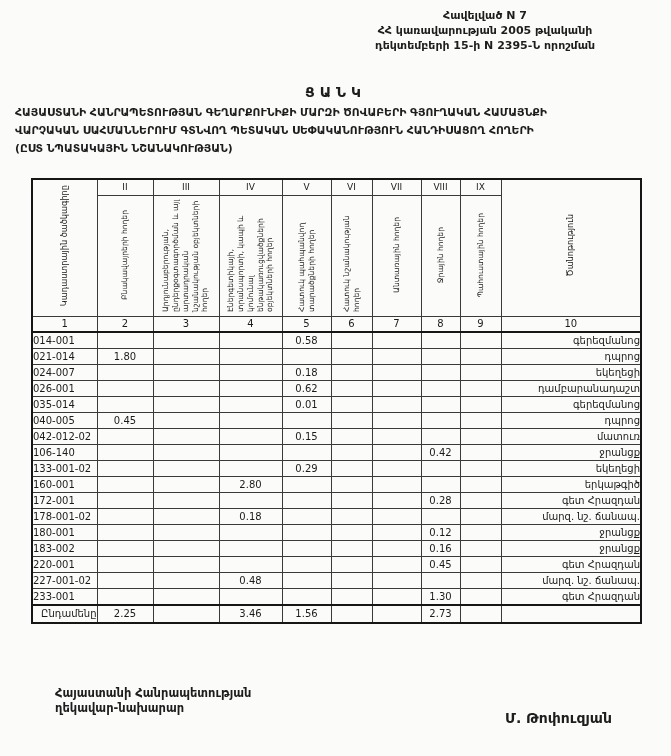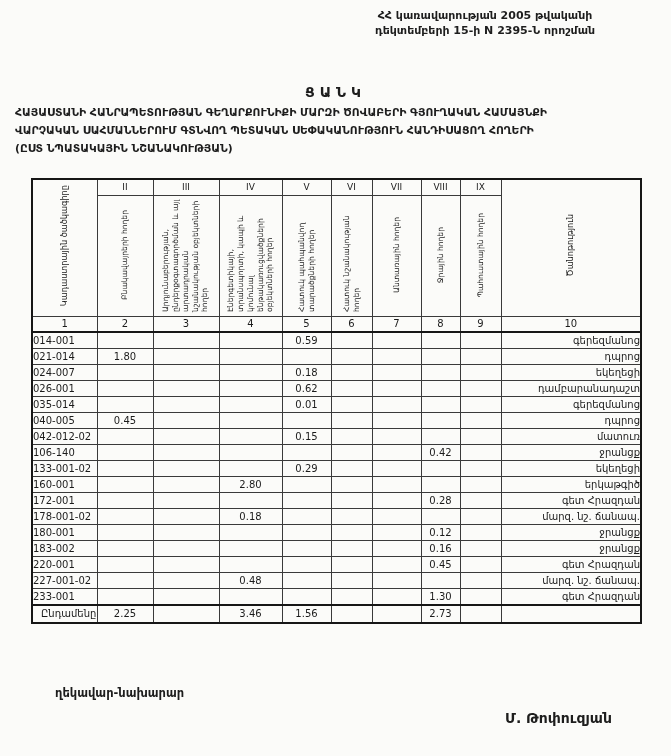--- a/index.html
+++ b/index.html
@@ -55,38 +55,39 @@
     text-align:left;
     white-space:normal;
   }
   .rot.big{font-size:8.2px;max-height:132px;}
   tr.num-row td{height:14px;text-align:center;font-size:10px;line-height:14px;border-bottom:2px solid #161616;}
   tbody.data td{height:15px;line-height:15px;}
   td.code{text-align:left;padding-left:4px;}
   td.num{text-align:center;}
   td.note{text-align:right;padding-left:5px;}
   tr.total-row td{border-top:2px solid #161616;height:16px;line-height:16px;}
-  tr.total-row td.code{text-align:left;padding-left:8px;}
+  tr.total-row td.code{text-align:right;padding-left:8px;}
 
   
   .footer-office{
     position:absolute;top:686px;left:55px;
     font-weight:bold;font-size:11.5px;line-height:15px;
   }
   .footer-signer{
     position:absolute;top:710px;left:505px;
     font-weight:bold;font-size:14px;
   }
 </style>
 </head>
 <body>
 
 <div class="page">
 
   <div class="appendix">
+    <div>Հավելված N 7</div>
     <div>ՀՀ կառավարության 2005 թվականի</div>
     <div>դեկտեմբերի 15-ի N 2395-Ն որոշման</div>
   </div>
 
   <div class="doc-title">ՑԱՆԿ</div>
 
   <div class="doc-subtitle">
     <div>ՀԱՅԱՍՏԱՆԻ ՀԱՆՐԱՊԵՏՈՒԹՅԱՆ ԳԵՂԱՐՔՈՒՆԻՔԻ ՄԱՐԶԻ ԾՈՎԱԲԵՐԻ ԳՅՈՒՂԱԿԱՆ ՀԱՄԱՅՆՔԻ</div>
     <div>ՎԱՐՉԱԿԱՆ ՍԱՀՄԱՆՆԵՐՈՒՄ ԳՏՆՎՈՂ ՊԵՏԱԿԱՆ ՍԵՓԱԿԱՆՈՒԹՅՈՒՆ ՀԱՆԴԻՍԱՑՈՂ ՀՈՂԵՐԻ</div>
     <div>(ԸՍՏ ՆՊԱՏԱԿԱՅԻՆ ՆՇԱՆԱԿՈՒԹՅԱՆ)</div>
@@ -144,21 +145,21 @@
         <td>9</td>
         <td>10</td>
       </tr>
     </thead>
     <tbody class="data">
         <tr>
           <td class="code">014-001</td>
           <td class="num"></td>
           <td class="num"></td>
           <td class="num"></td>
-          <td class="num">0.59</td>
+          <td class="num">0.58</td>
           <td class="num"></td>
           <td class="num"></td>
           <td class="num"></td>
           <td class="num"></td>
           <td class="note">գերեզմանոց</td>
         </tr>
         <tr>
           <td class="code">021-014</td>
           <td class="num">1.80</td>
           <td class="num"></td>
@@ -359,18 +360,19 @@
           <td class="num"></td>
           <td class="num"></td>
           <td class="num">2.73</td>
           <td class="num"></td>
           <td class="note"></td>
         </tr>
       </tbody>
   </table>
 
   <div class="footer-office">
+    <div>Հայաստանի Հանրապետության</div>
     <div>ղեկավար-նախարար</div>
   </div>
 
   <div class="footer-signer">Մ. Թոփուզյան</div>
 
 </div>
 
 </body></html>

